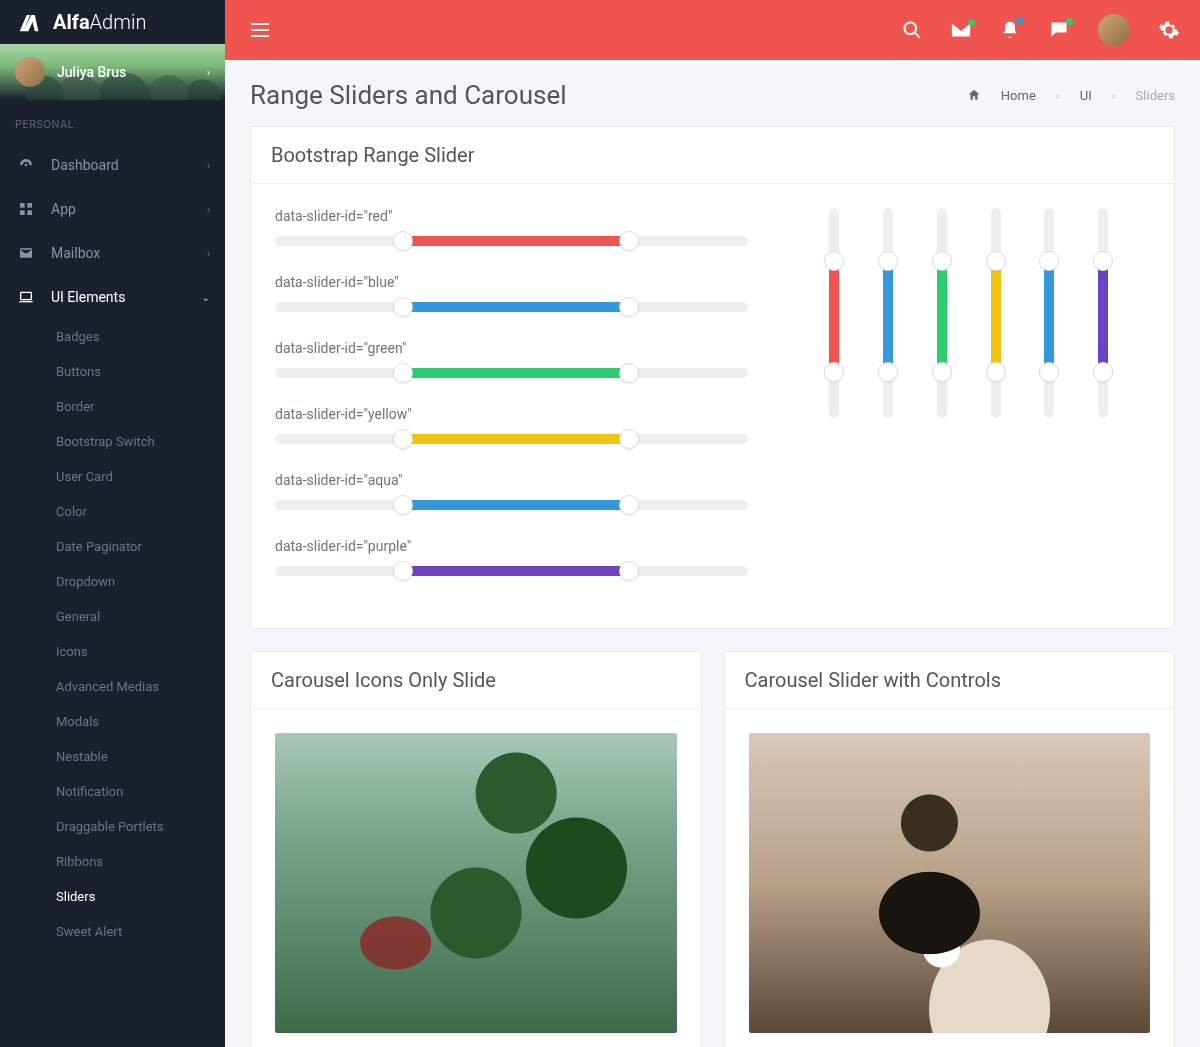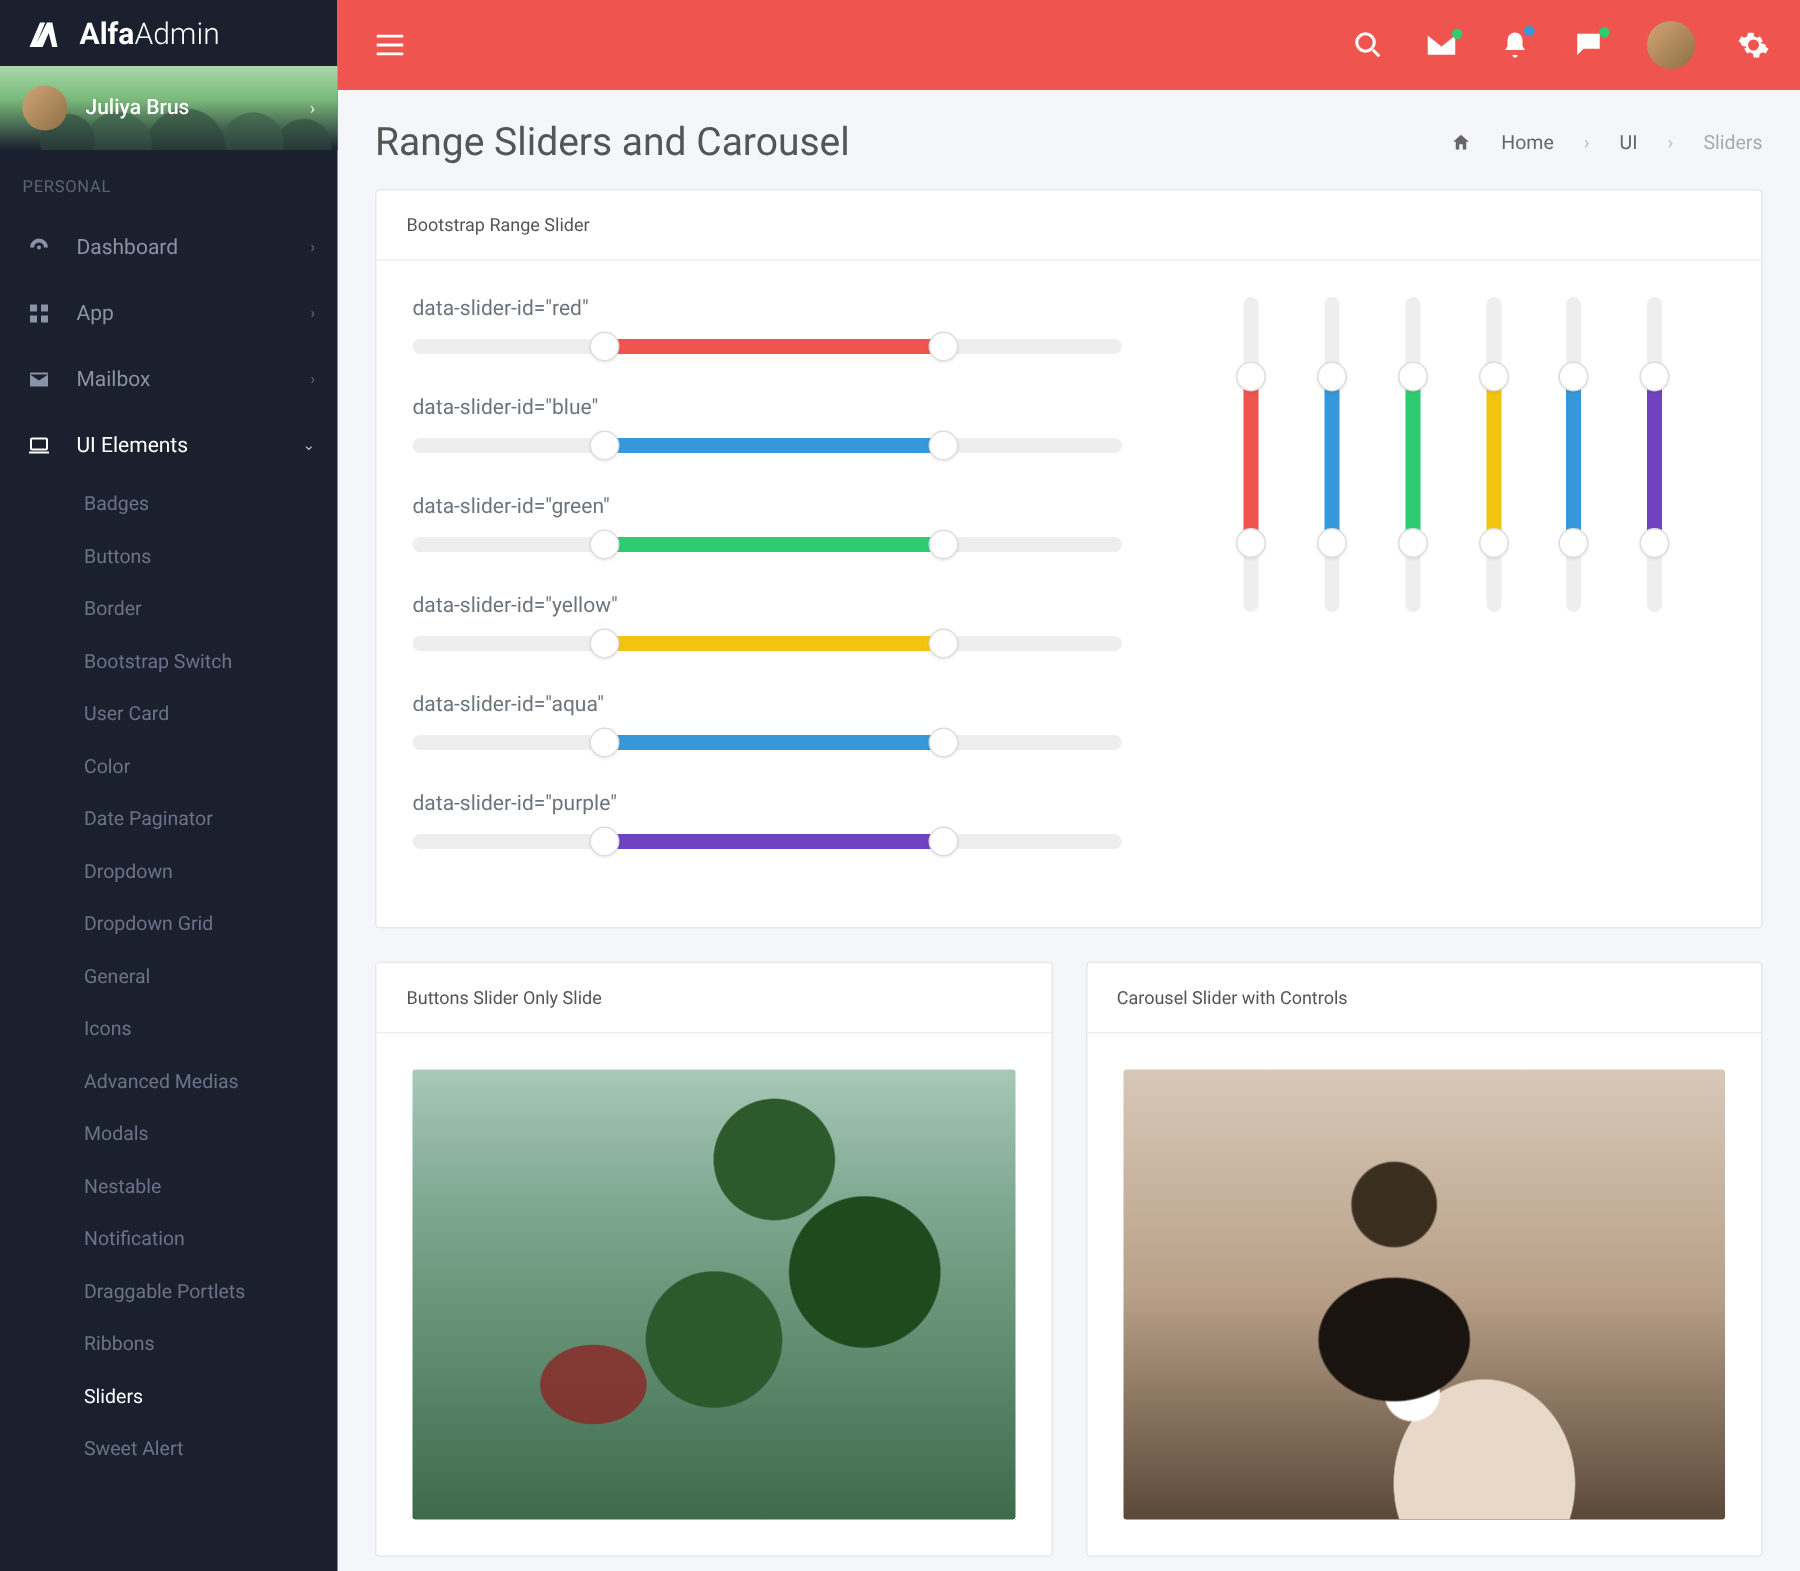--- a/index.html
+++ b/index.html
@@ -45,21 +45,21 @@
 
 .content { padding: 20px 25px 40px; }
 .page-head { display: flex; align-items: center; margin-bottom: 16px; }
 .page-title { font-size: 26px; font-weight: 400; color: #555; }
 .breadcrumb { margin-left: auto; font-size: 13px; color: #888; display: flex; align-items: center; gap: 20px; }
 .breadcrumb .sep { color: #bbb; }
 .bc-link { color: #666; cursor: pointer; }
 .bc-active { color: #aaa; }
 
 .card { background: #fff; border: 1px solid #e8e8e8; border-radius: 3px; margin-bottom: 22px; }
-.card-header { padding: 16px 20px; border-bottom: 1px solid #eee; font-size: 12px; font-weight: 400; color: #555; }
+.card-header { padding: 16px 20px; border-bottom: 1px solid #eee; font-size: 20px; font-weight: 400; color: #555; }
 .card-body { padding: 24px; }
 
 .slider-row { display: flex; gap: 40px; }
 .slider-col-h { flex: 0 0 54%; }
 .slider-col-v { flex: 1; display: flex; justify-content: space-around; align-items: flex-start; padding: 0 20px; }
 
 .slider-wrap { margin-bottom: 28px; }
 .slider-label { font-size: 14px; color: #6c757d; margin-bottom: 12px; }
 .slider-track { position: relative; height: 10px; background: #eee; border-radius: 5px; }
 .slider-fill { position: absolute; height: 100%; border-radius: 5px; }
@@ -160,21 +160,20 @@
 
     <ul class="submenu">
       <li>Badges</li>
       <li>Buttons</li>
       <li>Border</li>
       <li>Bootstrap Switch</li>
       <li>User Card</li>
       <li>Color</li>
       <li>Date Paginator</li>
       <li>Dropdown</li>
-      <li>Dropdown Grid</li>
       <li>General</li>
       <li>Icons</li>
       <li>Advanced Medias</li>
       <li>Modals</li>
       <li>Nestable</li>
       <li>Notification</li>
       <li>Draggable Portlets</li>
       <li>Ribbons</li>
       <li class="active">Sliders</li>
       <li>Sweet Alert</li>
@@ -326,21 +325,21 @@
     <div class="v-slider-handle" style="top:25%"></div>
     <div class="v-slider-handle" style="top:78%"></div>
                 </div>
               </div>
           </div>
         </div>
       </div>
 
       <div class="row2">
         <div class="card">
-          <div class="card-header">Buttons Slider Only Slide</div>
+          <div class="card-header">Carousel Icons Only Slide</div>
           <div class="card-body">
             <div class="carousel-img img1"></div>
           </div>
         </div>
         <div class="card">
           <div class="card-header">Carousel Slider with Controls</div>
           <div class="card-body">
             <div class="carousel-img img2"></div>
           </div>
         </div>

